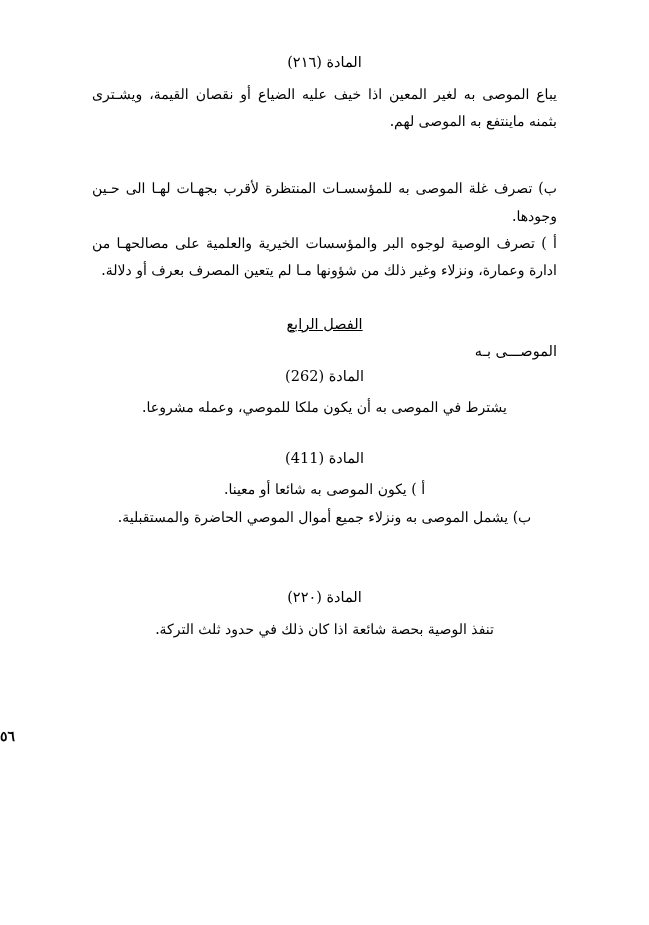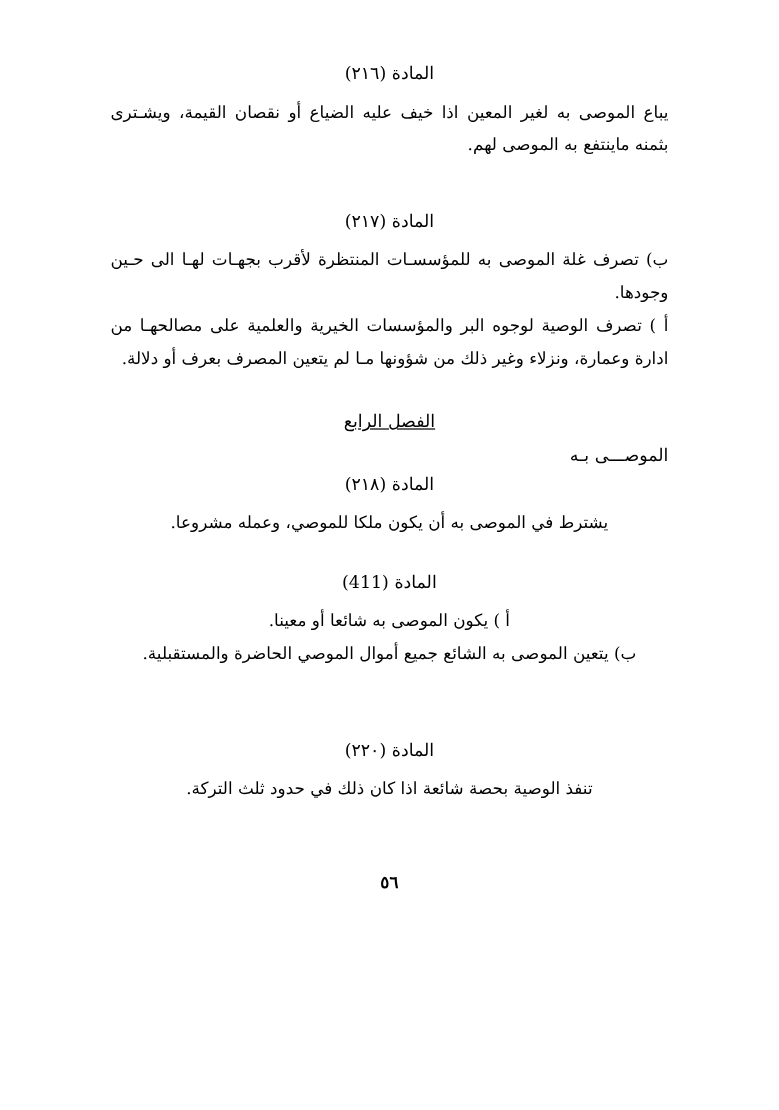--- a/index.html
+++ b/index.html
@@ -62,59 +62,58 @@
     font-size: 14.5px;
     line-height: 1.9;
     margin: 0;
     letter-spacing: 1.2px;
   }
   .page-number {
     position: absolute;
     bottom: 30px;
     left: 0;
     right: 0;
-    text-align: center;
+    text-align: left;
     font-size: 14px;
     font-weight: bold;
     letter-spacing: 1px;
   }
 </style>
 </head>
 <body>
 
 <div class="page">
 
   <div class="article-block">
     <div class="art-heading">المادة (٢١٦)</div>
     <p class="para justified">يباع الموصى به لغير المعين اذا خيف عليه الضياع أو نقصان  القيمة، ويشـترى بثمنه ماينتفع به الموصى لهم.</p>
   </div>
 
   <div class="gap-lg"></div>
 
   <div class="article-block">
-    <div class="art-heading">المادة (٢١٧)</div>
     <p class="para justified">ب) تصرف غلة الموصى به للمؤسسـات المنتظرة لأقرب بجهـات لهـا الى حـين وجودها.</p>
     <p class="para justified">أ  ) تصرف الوصية لوجوه البر والمؤسسات الخيرية والعلمية على مصالحهـا  من ادارة وعمارة، ونزلاء وغير ذلك من شؤونها مـا لم يتعين المصرف  بعرف أو دلالة.</p>
   </div>
 
   <div class="gap-md"></div>
 
   <div class="article-block">
     <div class="chapter-title">الفصل الرابع</div>
     <div class="chapter-sub">الموصـــى بـه</div>
-    <div class="art-heading">المادة (٢١٨)</div>
+    <div class="art-heading">المادة (262)</div>
     <p class="para centered">يشترط في الموصى به أن يكون ملكا للموصي، وعمله مشروعا.</p>
   </div>
 
   <div class="gap-md"></div>
 
   <div class="article-block">
     <div class="art-heading">المادة (411)</div>
     <p class="para centered">أ  ) يكون الموصى به شائعا أو معينا.</p>
-    <p class="para centered">ب) يتعين الموصى به الشائع جميع أموال الموصي الحاضرة والمستقبلية.</p>
+    <p class="para centered">ب) يشمل الموصى به ونزلاء جميع أموال الموصي الحاضرة والمستقبلية.</p>
   </div>
 
   <div class="gap-xl"></div>
 
   <div class="article-block">
     <div class="art-heading">المادة (٢٢٠)</div>
     <p class="para centered">تنفذ الوصية بحصة شائعة اذا كان ذلك في حدود ثلث التركة.</p>
   </div>
 
   <div class="page-number">٥٦</div>

